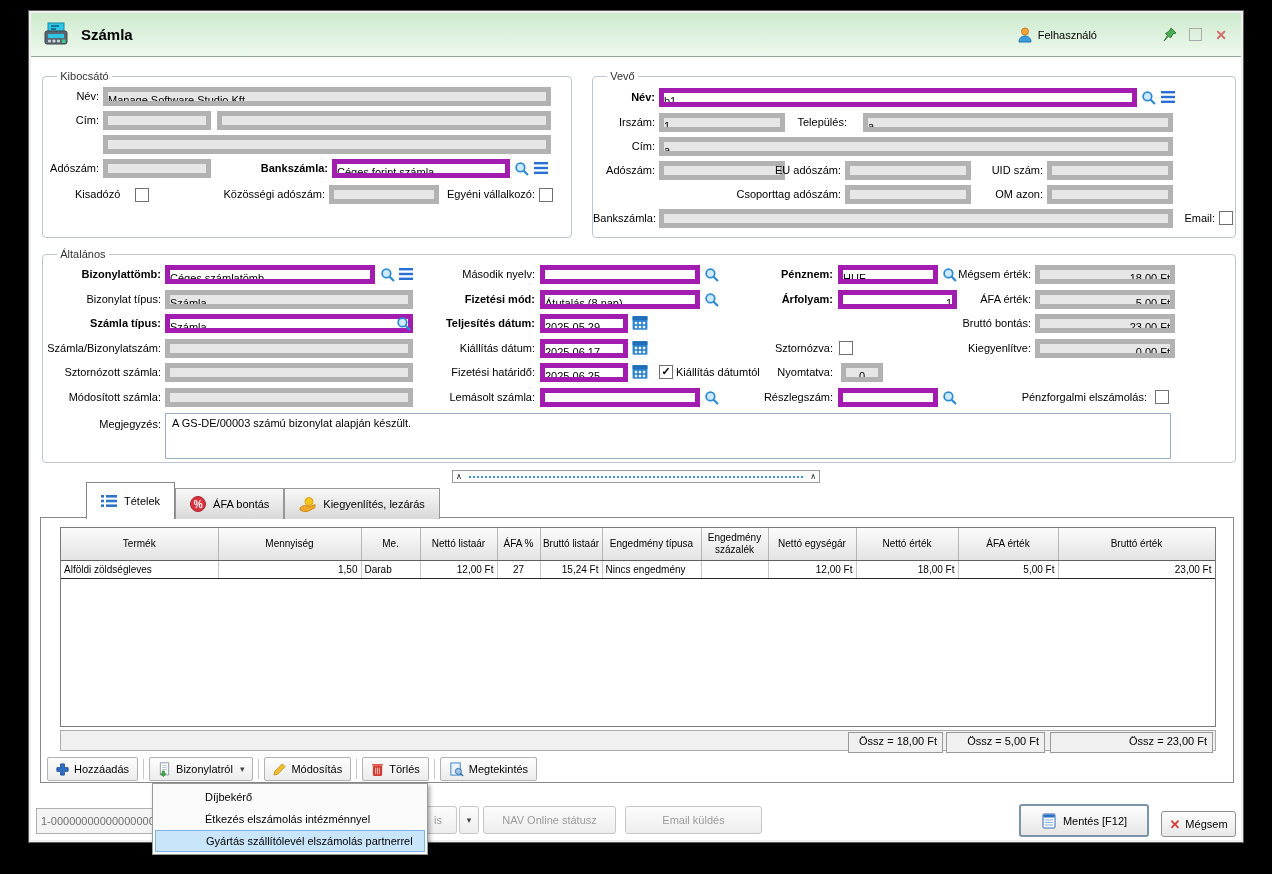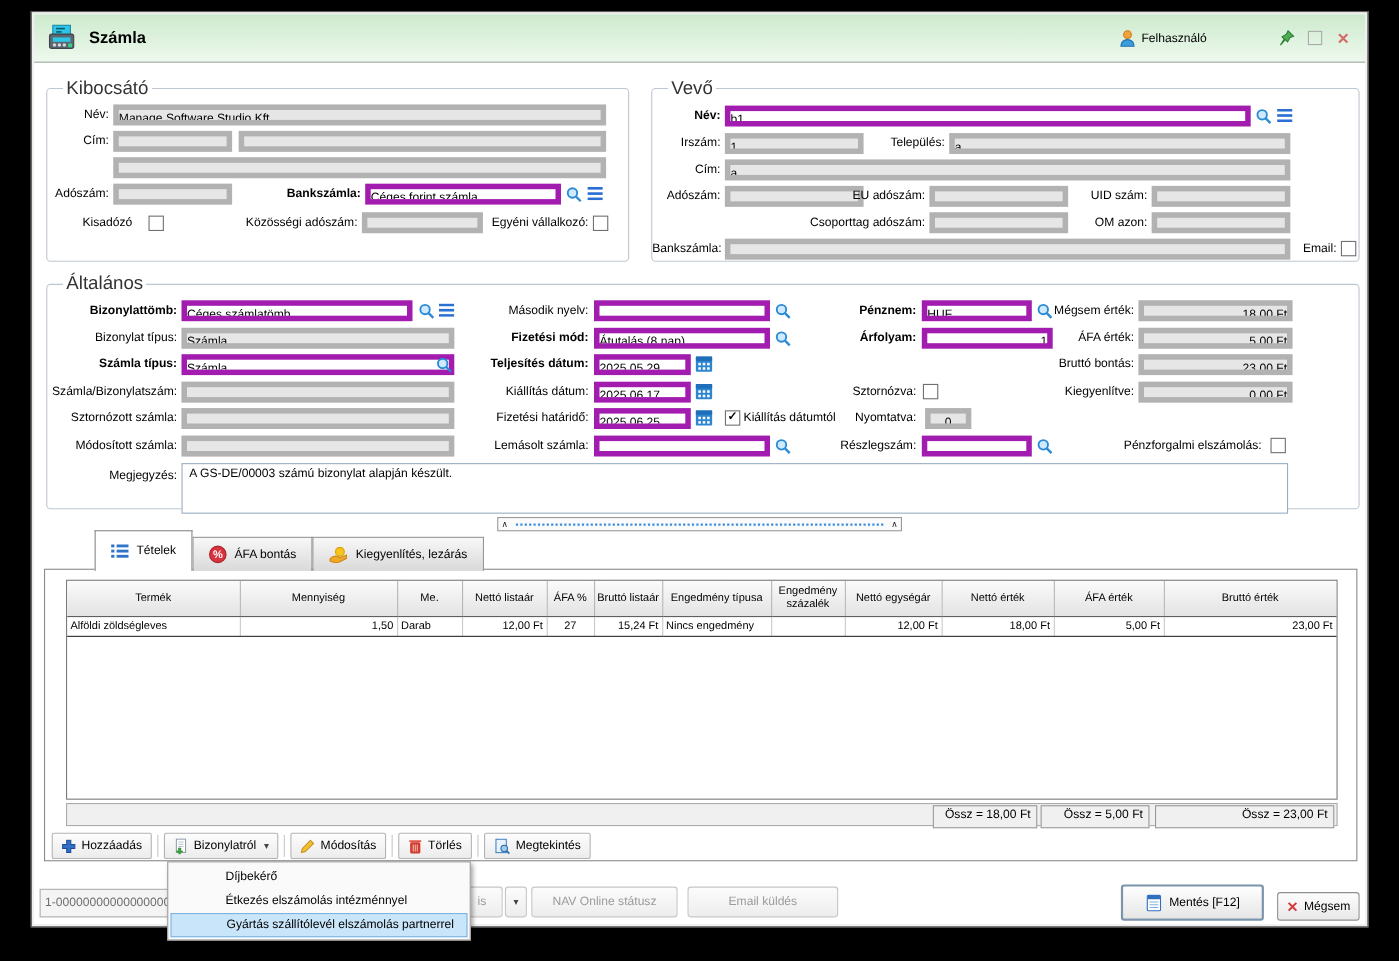--- a/index.html
+++ b/index.html
@@ -13,21 +13,21 @@
             border-bottom:1px solid #98a898;display:flex;align-items:center;padding:0 10px;box-sizing:border-box;}
   .title-text{font-size:15px;font-weight:bold;margin-left:10px;}
   .tb-right{margin-left:auto;display:flex;align-items:center;gap:6px;}
   .user-label{margin-right:56px;}
   .tb-btn{width:20px;height:18px;display:flex;align-items:center;justify-content:center;font-size:13px;}
   .max-glyph{color:#9a9a9a;font-size:12px;border:1px solid #aaa;width:11px;height:11px;display:inline-block;}
   .close-glyph{color:#d46a6a;font-weight:bold;font-size:14px;}
   .content{position:absolute;top:45px;left:0;right:0;bottom:0;background:#fff;}
   
   .gbox{position:absolute;border:1px solid #bdc7d1;border-radius:4px;box-sizing:border-box;}
-  .gbox legend{font-size:17px;color:#333;padding:0 3px;margin-left:6px;}
+  .gbox legend{font-size:11px;color:#333;padding:0 3px;margin-left:6px;}
   .lb{position:absolute;height:17px;line-height:17px;text-align:right;white-space:nowrap;}
   .lb.bold{font-weight:bold;}
   .lb.left{text-align:left;}
   .fd{position:absolute;height:19px;line-height:17px;padding:0 0;background:#fff;
       border:5px solid #a21caf;box-sizing:border-box;overflow:hidden;white-space:nowrap;}
   .fd.ro{background:#e6e6e6;border-color:#b2b2b2;}
   .fd.num{text-align:right;}
   .fd.ctr{text-align:center;}
   .ic{position:absolute;width:18px;height:18px;display:flex;align-items:center;justify-content:center;}
   .cbx{position:absolute;width:12px;height:12px;background:#fff;border:1px solid #707070;
@@ -169,21 +169,21 @@
       <svg width="14" height="12" viewBox="0 0 14 12">
               <g fill="#2a6fd4">
                 <rect y="0" width="14" height="2.4"></rect>
                 <rect y="4.8" width="14" height="2.4"></rect>
                 <rect y="9.6" width="14" height="2.4"></rect>
               </g>
             </svg>
     </span>
     <span class="lb" style="left:4px;top:32px;width:58px;">Irszám:</span>
     <div class="fd ro" style="left:66px;top:31px;width:126px;">1</div>
-    <span class="lb" style="left:196px;top:32px;width:70px;">Település:</span>
+    <span class="lb" style="left:184px;top:32px;width:70px;">Település:</span>
     <div class="fd ro" style="left:270px;top:31px;width:310px;">a</div>
     <span class="lb" style="left:4px;top:56px;width:58px;">Cím:</span>
     <div class="fd ro" style="left:66px;top:55px;width:514px;">a</div>
     <span class="lb" style="left:4px;top:80px;width:58px;">Adószám:</span>
     <div class="fd ro" style="left:66px;top:79px;width:126px;"></div>
     <span class="lb" style="left:178px;top:80px;width:70px;">EU adószám:</span>
     <div class="fd ro" style="left:252px;top:79px;width:126px;"></div>
     <span class="lb" style="left:384px;top:80px;width:66px;">UID szám:</span>
     <div class="fd ro" style="left:454px;top:79px;width:126px;"></div>
     <span class="lb" style="left:130px;top:104px;width:118px;">Csoporttag adószám:</span>

